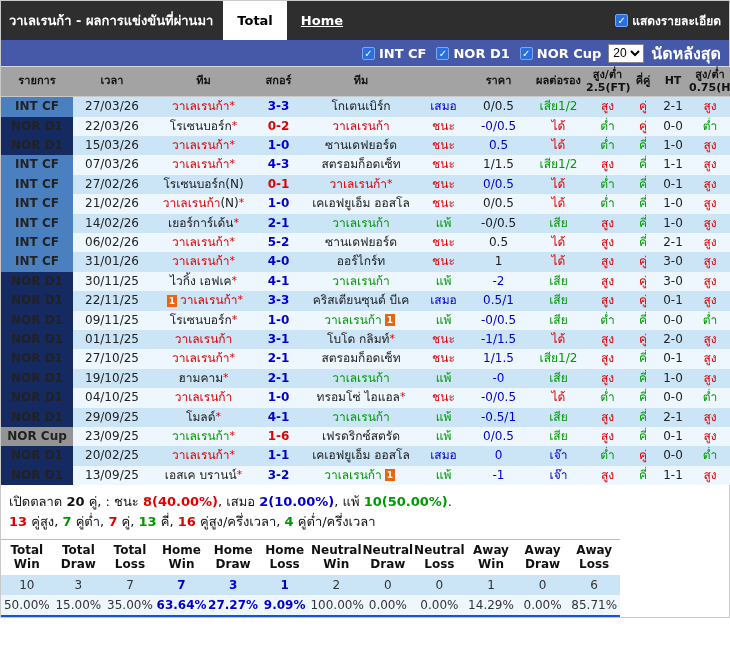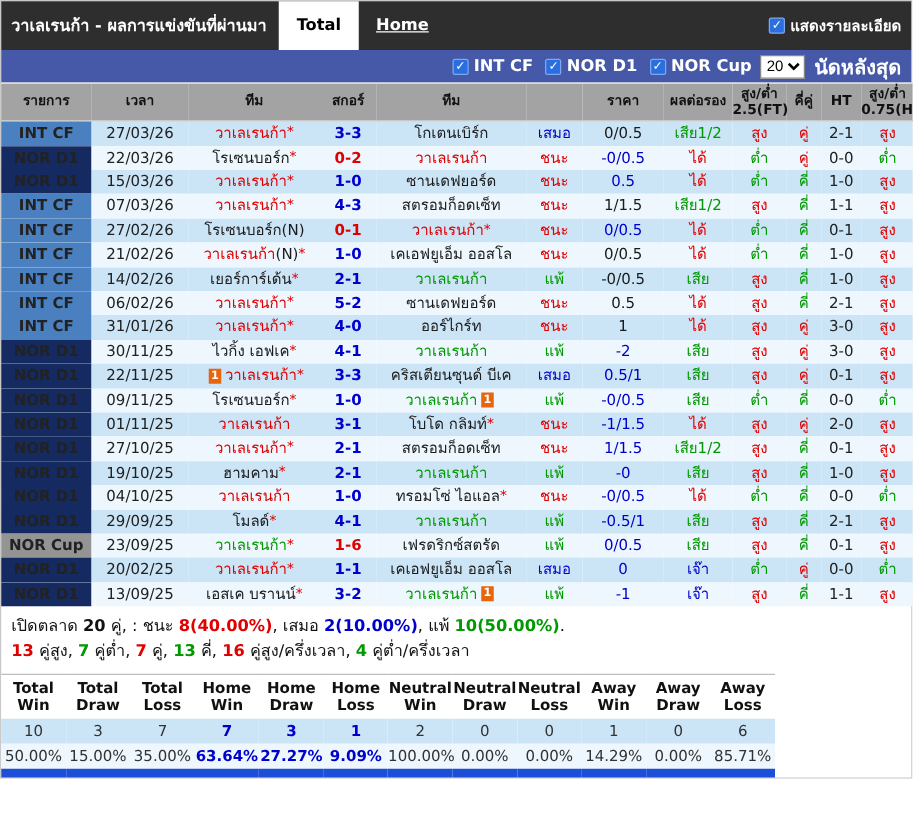--- a/index.html
+++ b/index.html
@@ -49,21 +49,21 @@
   .sg-kb { color:#111; font-weight:bold; }
   .sg-r  { color:#e00000; font-weight:bold; }
   .sg-g  { color:#009900; font-weight:bold; }
   .sg-bl { color:#0000cc; font-weight:bold; }
 
   
   table.stats { width:619px; border-collapse:collapse; table-layout:fixed; margin-top:2px; }
   table.stats th { font-size:12px; font-weight:bold; color:#111; background:#fff; border-top:1px solid #bdbdbd; padding:3px 0; line-height:1.2; text-align:center; }
   table.stats td { font-size:12px; color:#333; text-align:center; padding:3px 0; }
   tr.counts  { background:#cbe5f7; }
-  tr.pcts    { background:#eef7fd; border-bottom:7px solid #1d4ed8; }
+  tr.pcts    { background:#eef7fd; border-bottom:2px solid #1d4ed8; }
   table.stats .hl { color:#0000cc; font-weight:bold; }
 </style>
 </head>
 <body>
 
 <div class="page">
 
   <div class="topbar">
     <div class="topbar-title">วาเลเรนก้า - ผลการแข่งขันที่ผ่านมา</div>
     <div class="tabs">

